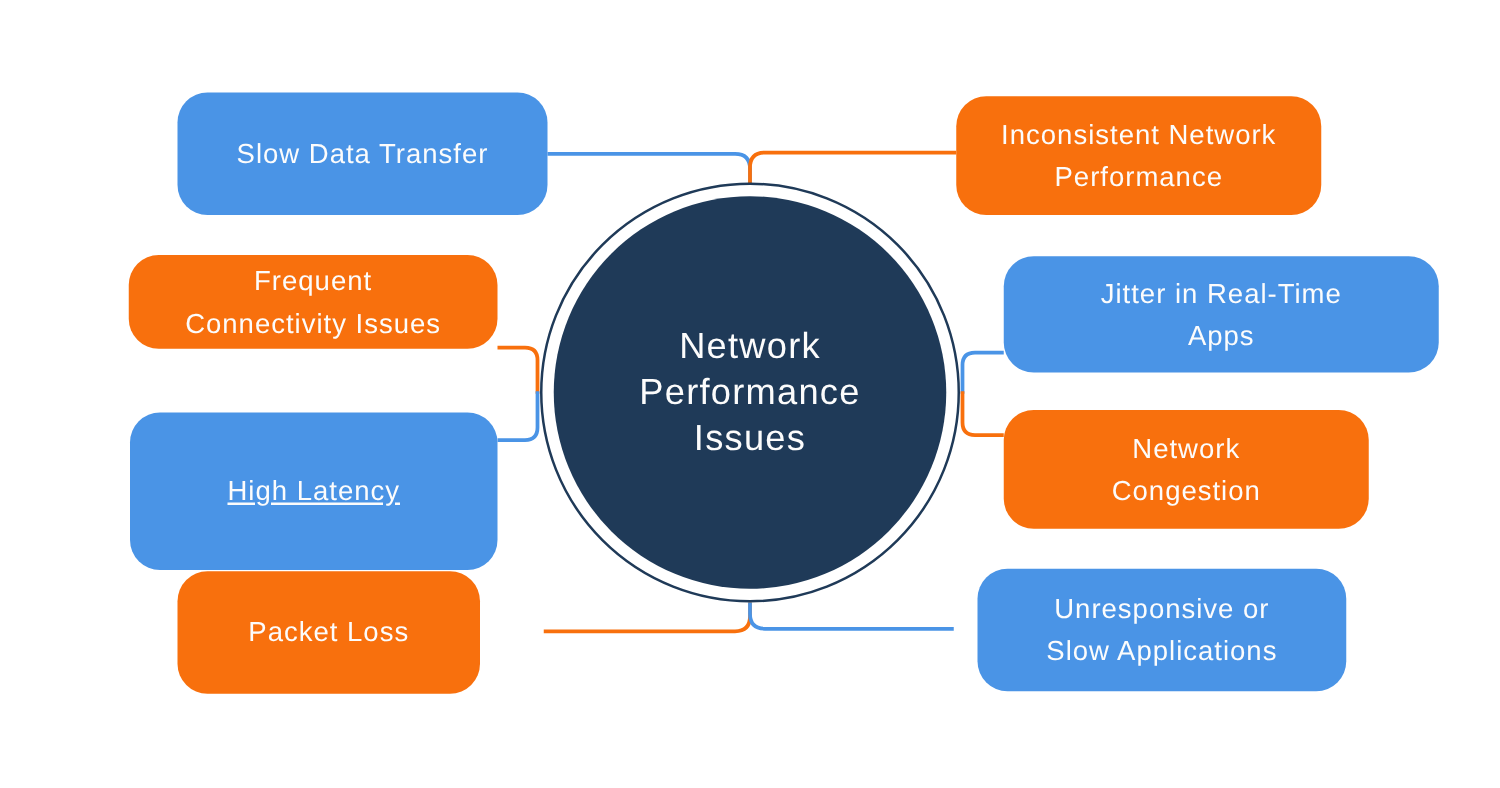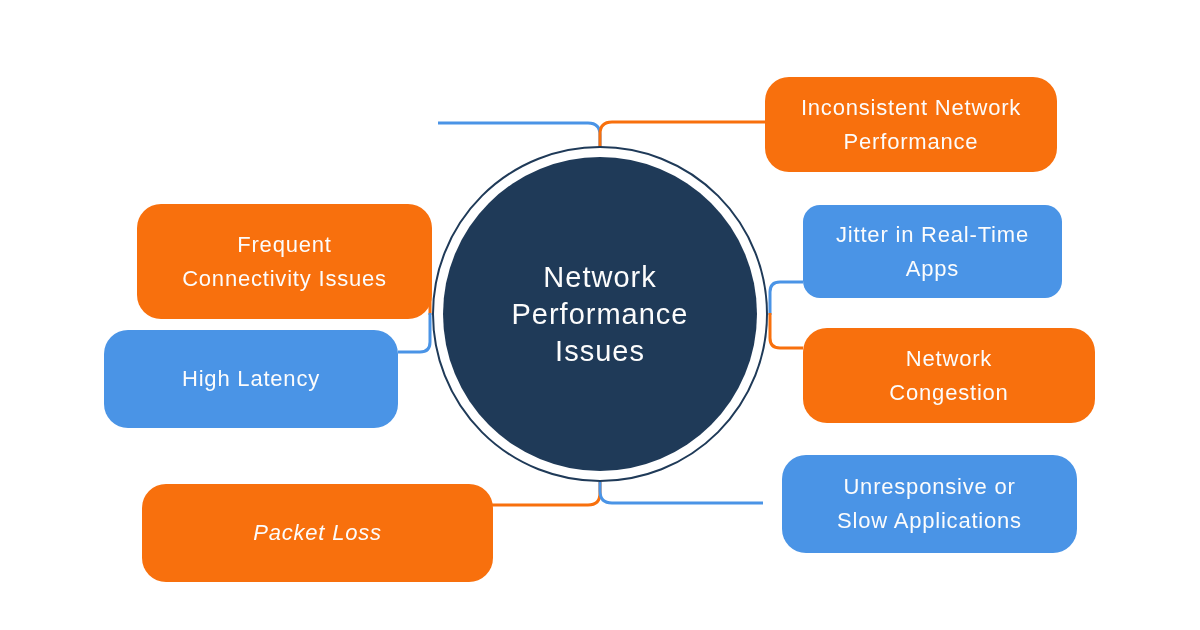--- a/index.html
+++ b/index.html
@@ -53,25 +53,25 @@
     color: var(--text, #FCFCFC);
     font-size: 22px;
     line-height: 34px;
     font-weight: 300;
     letter-spacing: 0.8px;
     white-space: pre-line;
   }
   .node[data-color="blue"]   { background: var(--blue, #4A94E6); }
   .node[data-color="orange"] { background: var(--orange, #F8700D); }
   .n0 { left: 142px; top:  74px; width: 296px; height:  98px; }
-  .n1 { left: 103px; top: 204px; width: 295px; height:  115px; margin-left: 34px; }
-  .n2 { left: 104px; top: 330px; width: 294px; height:  98px; }
-  .n3 { left: 142px; top: 484px; width: 351px; height:  98px; font-style: italic; }
+  .n1 { left: 103px; top: 204px; width: 295px; height:  75px; }
+  .n2 { left: 104px; top: 330px; width: 294px; height:  126px; text-decoration: underline; }
+  .n3 { left: 142px; top: 457px; width: 242px; height:  98px; }
   .n4 { left: 765px; top:  77px; width: 292px; height:  95px; align-items: center; }
-  .n5 { left: 803px; top: 205px; width: 259px; height:  93px; border-radius: 17px; }
+  .n5 { left: 803px; top: 205px; width: 348px; height:  93px; }
   .n6 { left: 803px; top: 328px; width: 292px; height:  95px; }
   .n7 { left: 782px; top: 455px; width: 295px; height:  98px; }
 </style>
 </head>
 <body>
 
 <div class="canvas">
 
   <svg class="connector-layer" viewBox="0 0 1200 630" xmlns="http://www.w3.org/2000/svg">
 
@@ -88,20 +88,23 @@
     <path class="connector" d="M 763 503 H 612 Q 600 503 600 491 V 482" data-color="blue"></path>
 
     <circle class="ring" cx="600" cy="314" r="167"></circle>
     <circle class="inner-circle" cx="600" cy="314" r="157"></circle>
   </svg>
 
   <div class="center-label">Network
 Performance
 Issues</div>
 
+  <div class="node n0" data-color="blue">
+    <span>Slow Data Transfer</span>
+  </div>
   <div class="node n1" data-color="orange">
     <span>Frequent
 Connectivity Issues</span>
   </div>
   <div class="node n2" data-color="blue">
     <span>High Latency</span>
   </div>
   <div class="node n3" data-color="orange">
     <span>Packet Loss</span>
   </div>

